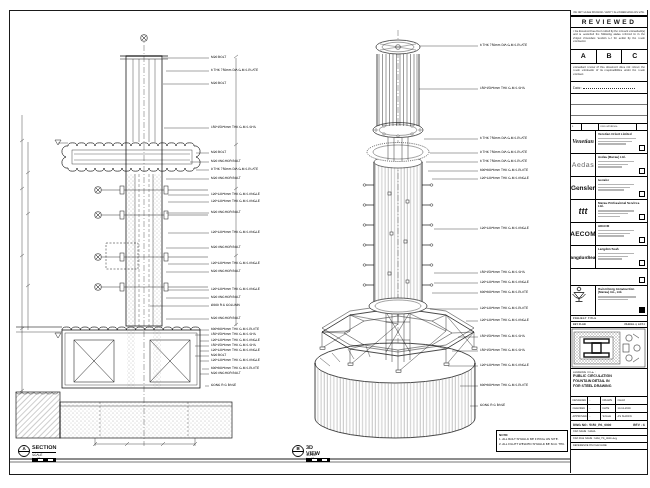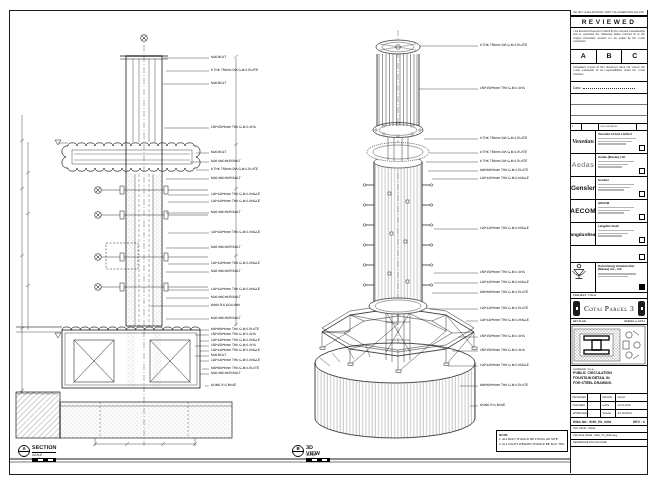--- a/index.html
+++ b/index.html
@@ -507,20 +507,30 @@
       <div class="logo" style="font-size:6.5px;font-weight:bold">Gensler</div>
       <div class="info">
           <div class="pname">Gensler</div>
         <div class="bar" style="width:36px"></div>
           <div class="bar" style="width:32px"></div>
           <div class="bar" style="width:26px"></div>
         <div class="chk"></div>
         </div>
     </div>
     <div class="party" style="height:23px">
+      <div class="logo" style="font-size:9px;font-weight:bold;font-style:italic">ttt</div>
+      <div class="info">
+          <div class="pname">Macau Professional Services Ltd.</div>
+        <div class="bar" style="width:36px"></div>
+          <div class="bar" style="width:30px"></div>
+          <div class="bar" style="width:22px"></div>
+        <div class="chk"></div>
+        </div>
+    </div>
+    <div class="party" style="height:23px">
       <div class="logo" style="font-size:6.5px;font-weight:bold;letter-spacing:0.3px">AECOM</div>
       <div class="info">
           <div class="pname">AECOM</div>
         <div class="bar" style="width:36px"></div>
           <div class="bar" style="width:32px"></div>
           <div class="bar" style="width:26px"></div>
         <div class="chk"></div>
         </div>
     </div>
     <div class="party" style="height:23px">
@@ -553,25 +563,20 @@
       <div class="info">
         <div class="pname">Hsin Chong Construction</div>
         <div class="pname">(Macau) Co., Ltd.</div>
         <div class="bar" style="width:38px"></div>
           <div class="bar" style="width:30px"></div>
         <div class="chk filled"></div>
       </div>
     </div>
 
     <div class="tb-sec projbar" style="height:6px">PROJECT TITLE</div>
-    <div class="tb-sec cotai" style="height:20px">
-      <div class="orn"></div>
-      <div class="name">Cotai Parcel 3</div>
-      <div class="orn"></div>
-    </div>
     <div class="tb-sec kphdr" style="height:6px">
       <span>KEY PLAN</span>
       <span>PARCEL 3, LOT 2</span>
     </div>
     <div class="tb-sec" style="height:41px">
       <svg width="76" height="40" viewBox="0 0 76 40">
         <rect x="1" y="1" width="73" height="38" fill="none" stroke="#333" stroke-width="0.6"></rect>
         <rect x="3" y="4" width="46" height="32" fill="url(#xh)" stroke="#444" stroke-width="0.5"></rect>
         <rect x="9" y="9" width="33" height="22" fill="#fff" stroke="#444" stroke-width="0.5"></rect>
         <g fill="none" stroke="#111" stroke-width="1.4">

